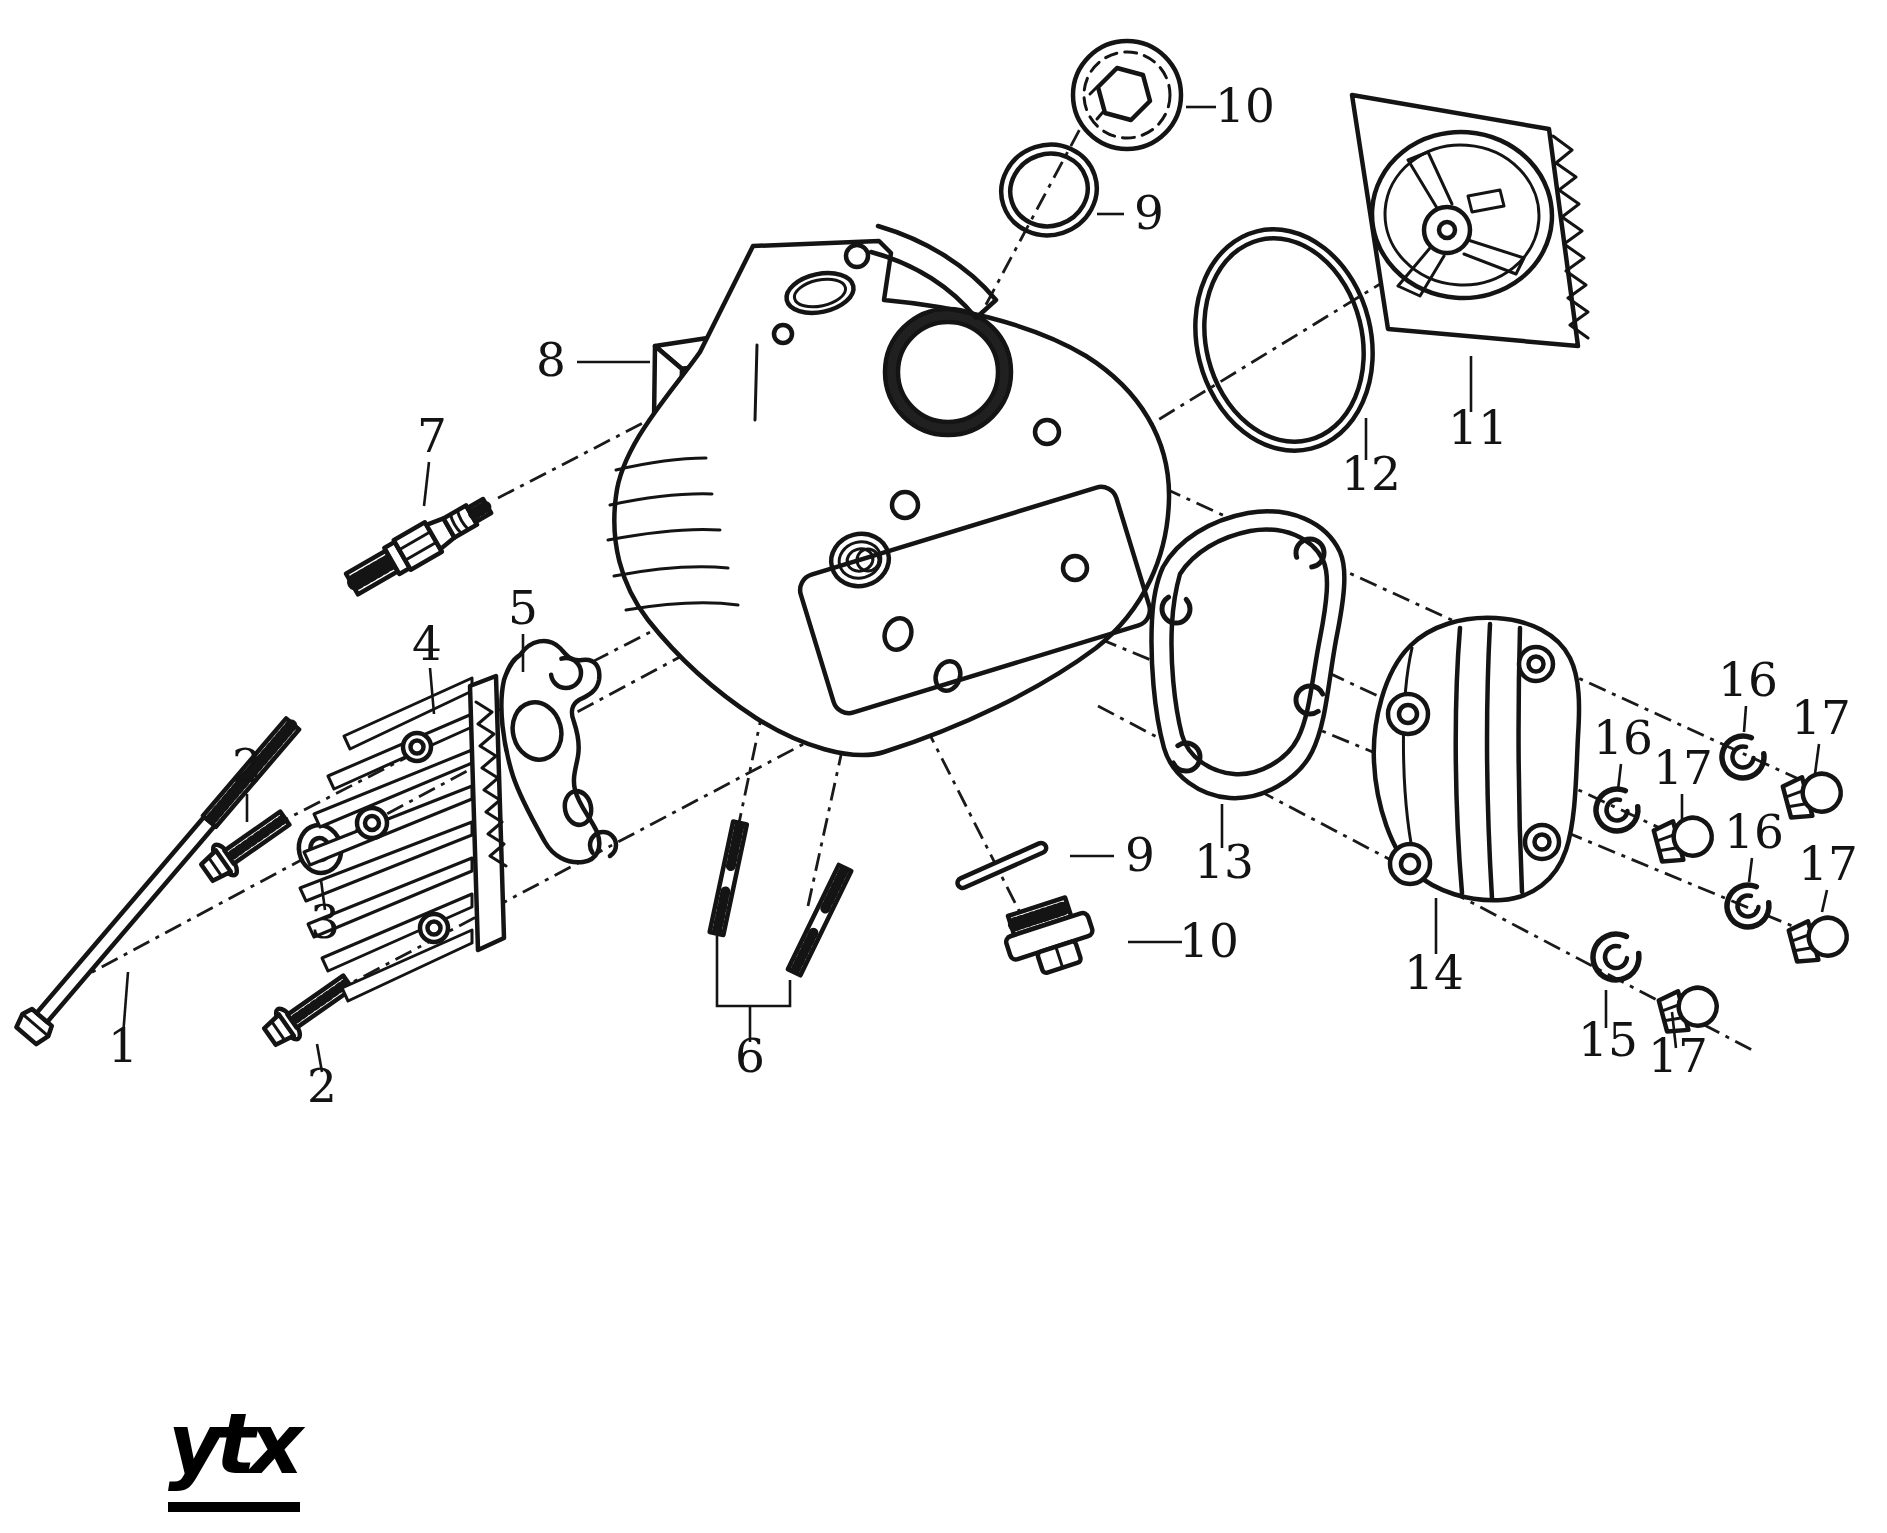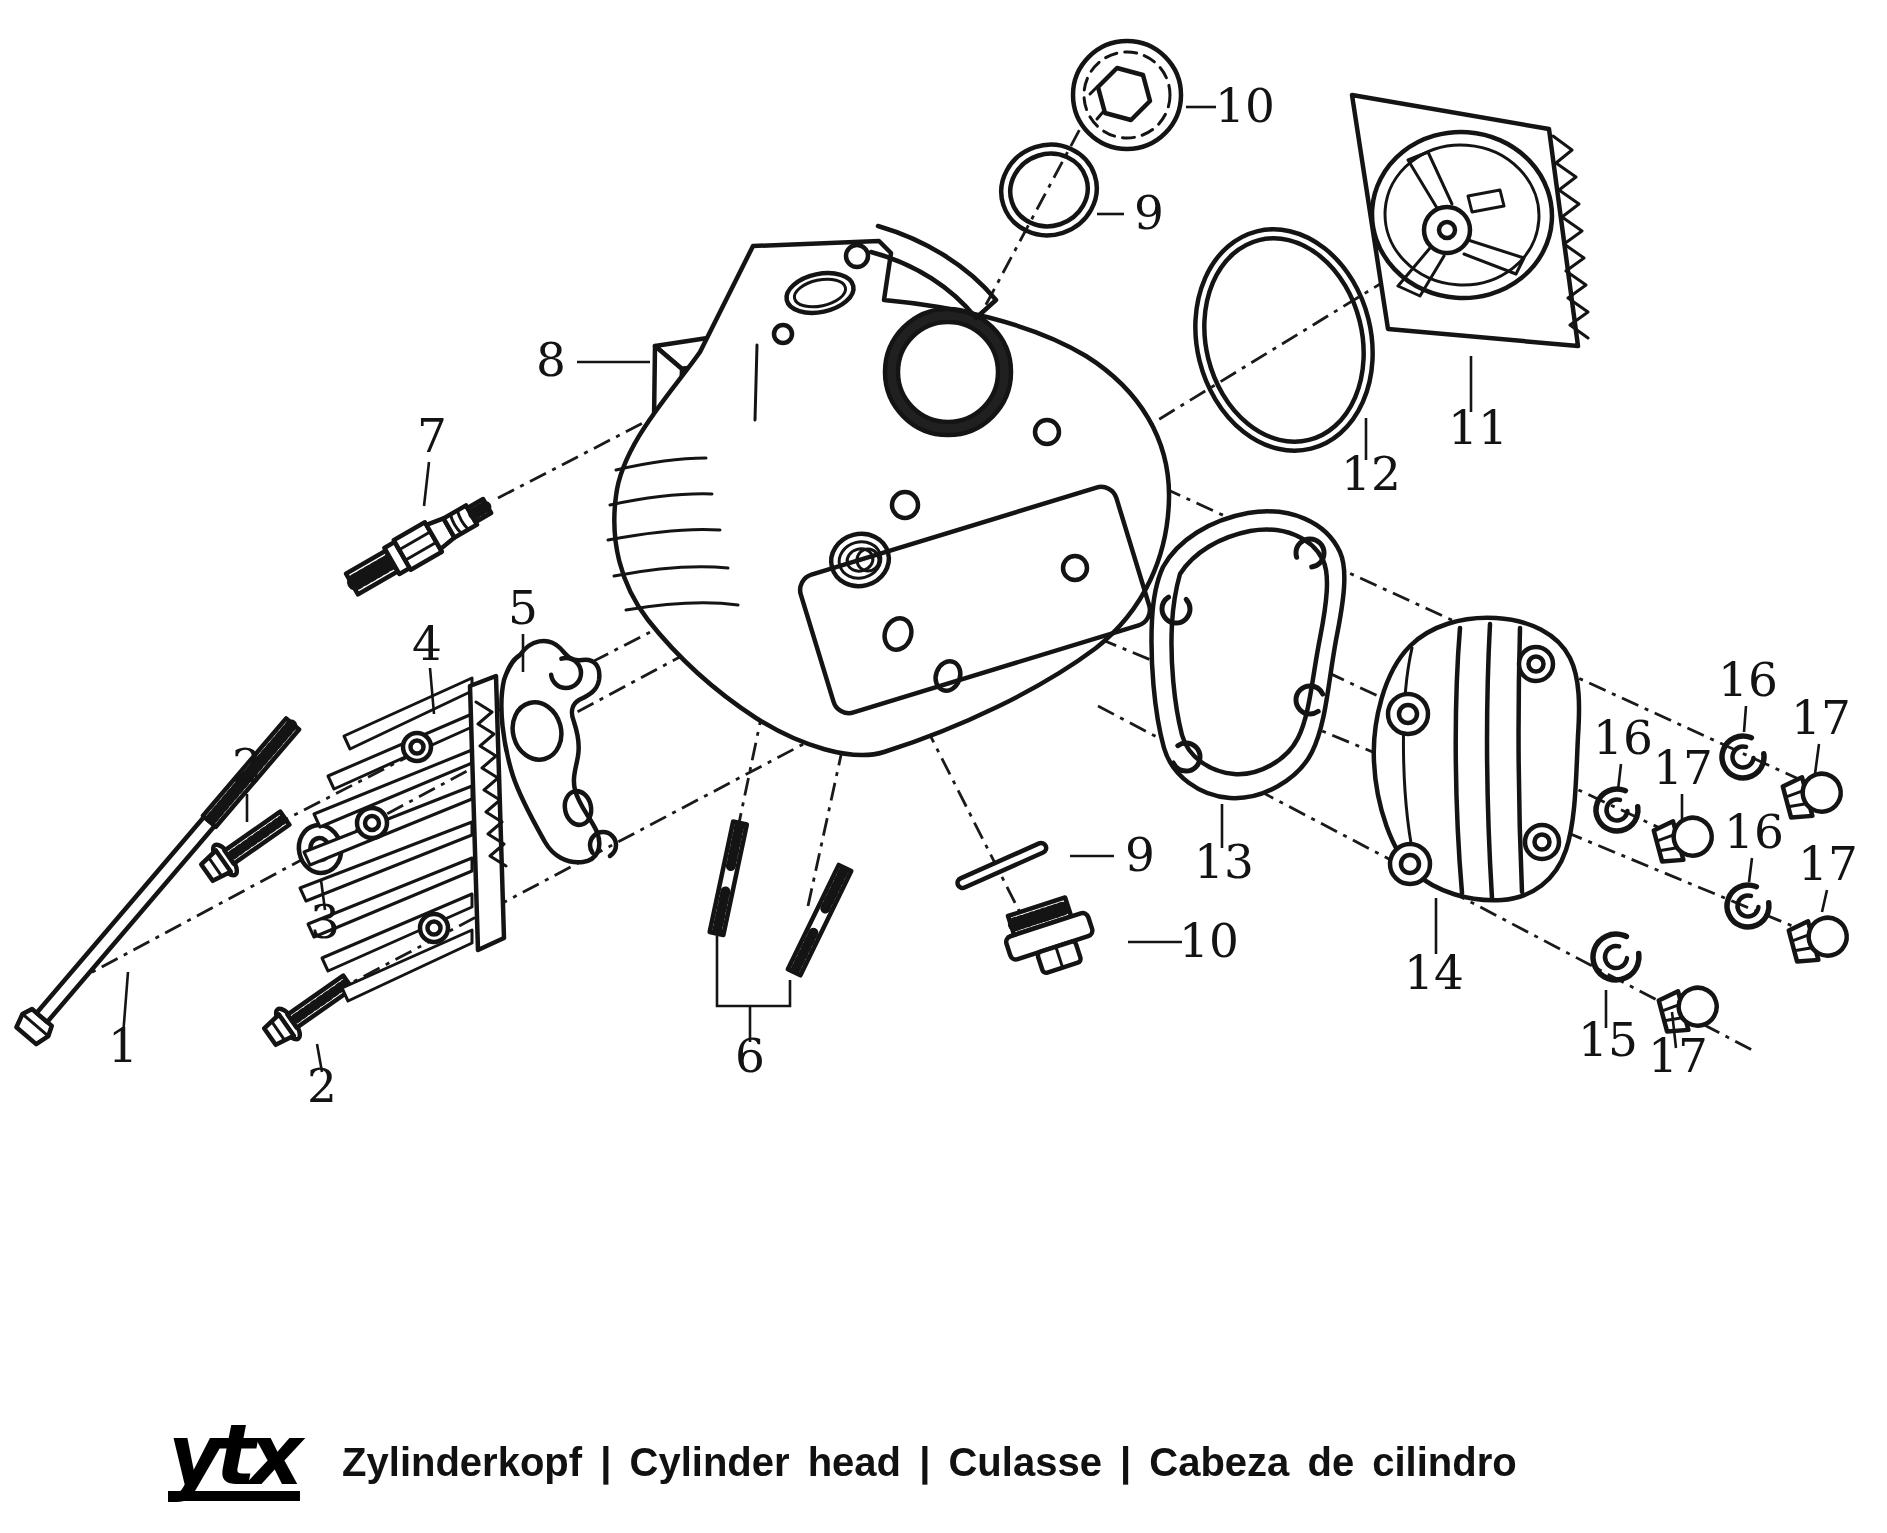--- a/index.html
+++ b/index.html
@@ -10,21 +10,21 @@
   .part{stroke:#141414;fill:none;stroke-width:4.5;stroke-linecap:round;stroke-linejoin:round;}
   .part .thin{stroke-width:3;}
   .part .fill{fill:#ffffff;}
   .thread{stroke:#141414;fill:none;stroke-dasharray:3.5 4;}
   .knurl{stroke:#141414;fill:none;stroke-dasharray:2.5 3.5;}
   .hatchring{stroke:#141414;fill:none;stroke-dasharray:3 5;opacity:.95;}
   #axis-lines line{stroke:#1a1a1a;stroke-width:2.8;stroke-dasharray:18 7 4 7;fill:none;}
   #leader-lines line{stroke:#141414;stroke-width:2.6;}
   #callout-labels text{font-family:"DejaVu Serif",serif;font-size:47px;fill:#131313;text-anchor:middle;}
   
-  #footer{position:absolute;left:168px;top:1412px;height:100px;display:flex;align-items:center;gap:42px;}
+  #footer{position:absolute;left:168px;top:1412px;height:100px;display:flex;gap:42px;}
   #brand-logo{font-family:"DejaVu Sans",sans-serif;font-weight:bold;font-style:italic;font-size:84px;
               letter-spacing:-7px;line-height:.78;color:#000;border-bottom:10px solid #000;padding:0 4px 2px 0;}
   #sheet-title{font-family:"Liberation Sans",sans-serif;font-weight:bold;font-size:40px;color:#111;
                word-spacing:7px;white-space:nowrap;}
 </style>
 </head>
 <body>
 
 <div id="canvas">
 
@@ -334,16 +334,15 @@
         <text x="1754" y="848">16</text>
         <text x="1683" y="784">17</text>
         <text x="1821" y="734">17</text>
         <text x="1828" y="880">17</text>
         <text x="1678" y="1072">17</text>
       </g>
 </svg>
 
 <div id="footer">
   <span id="brand-logo">ytx</span>
-  <span id="sheet-title">Zylinderkopf | Cylinder head | Culasse | Cabeza de cilindro</span>
 </div>
 
 </div>
 
 </body></html>

